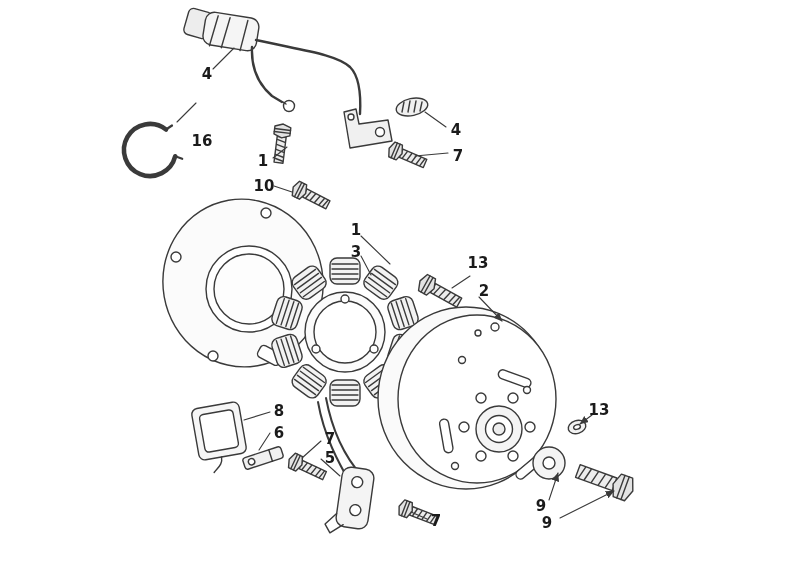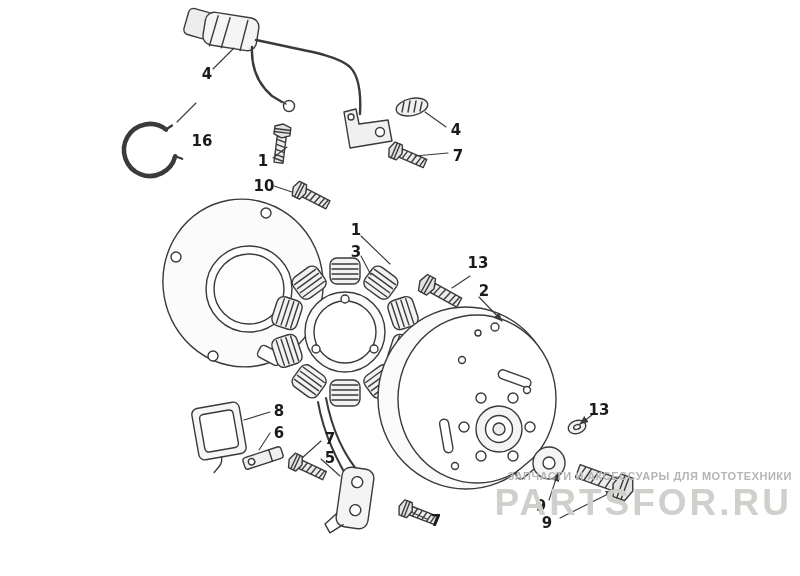--- a/index.html
+++ b/index.html
@@ -230,18 +230,14 @@
       <div class="callout" style="left: 599px; top: 410px;">13</div>
       <div class="callout" style="left: 279px; top: 411px;">8</div>
       <div class="callout" style="left: 279px; top: 433px;">6</div>
       <div class="callout" style="left: 330px; top: 439px;">7</div>
       <div class="callout" style="left: 330px; top: 458px;">5</div>
       <div class="callout" style="left: 541px; top: 506px;">9</div>
       <div class="callout" style="left: 547px; top: 523px;">9</div>
       <div class="callout" style="left: 436px; top: 521px;">7</div>
     </div>
 
-  <div id="watermark">
-    <div id="wm-tagline">ЗАПЧАСТИ И АКСЕССУАРЫ ДЛЯ МОТОТЕХНИКИ</div>
-    <div id="wm-logo">PARTSFOR.RU</div>
-  </div>
 
 </div>
 
 </body></html>

